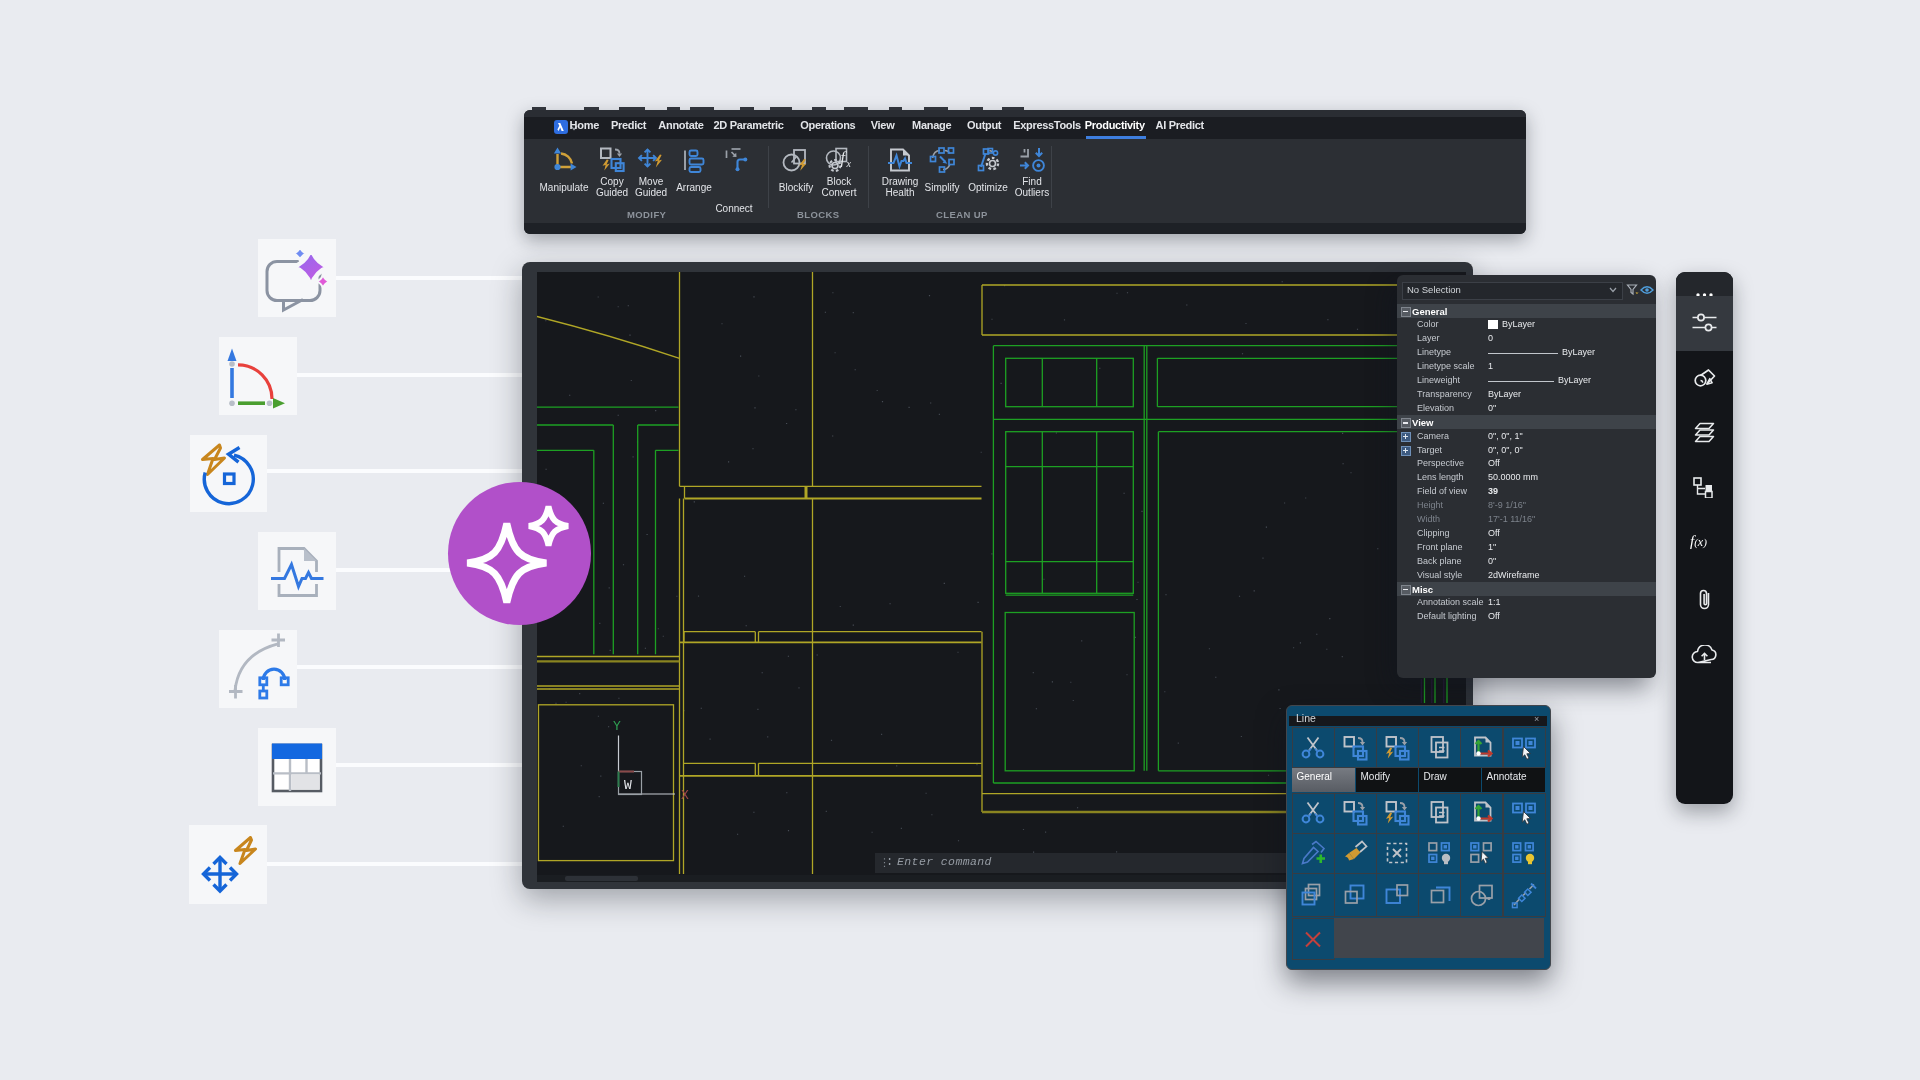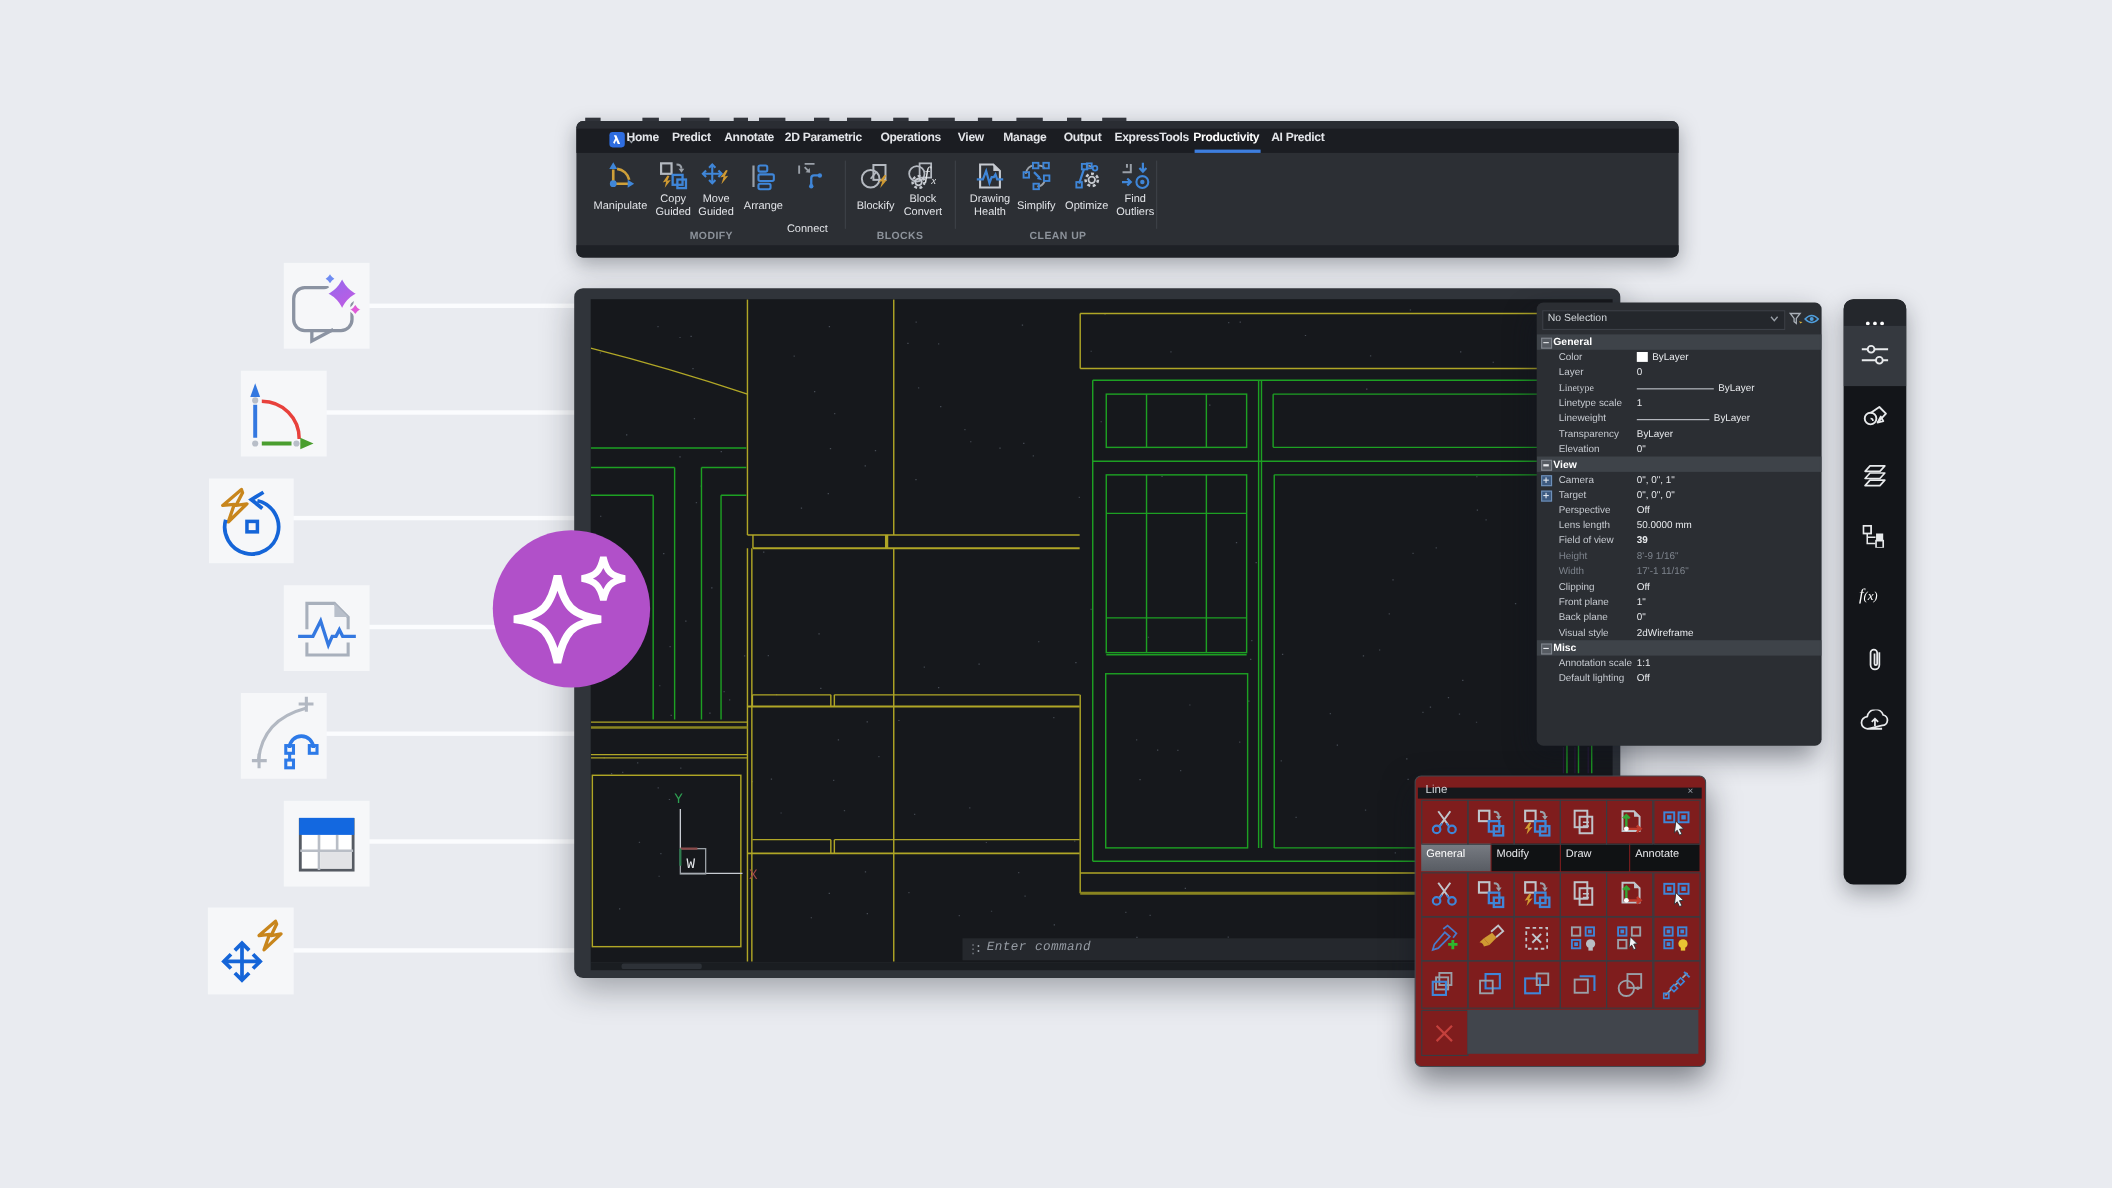--- a/index.html
+++ b/index.html
@@ -377,21 +377,21 @@
   <div class="abs" style="left:0;top:29.0px;width:259px;height:13.9px;background:#3e4349;"></div>
   <div class="abs" style="left:3.5px;top:32.0px;width:8px;height:8px;background:#565b62;border:1px solid #80868e;">
       <div style="position:absolute;left:1.5px;top:3px;width:5px;height:1.4px;background:#e8eaee;"></div>
     </div>
   <div class="abs" style="left:15px;top:30.5px;font-size:9.5px;font-weight:bold;color:#fff;">General</div>
   <div class="abs" style="left:20px;top:44.4px;font-size:9px;color:#c6cad0;">Color</div>
   <div class="abs" style="left:91px;top:44.9px;width:10px;height:9px;background:#fff;"></div>
   <div class="abs" style="left:105px;top:44.4px;font-size:9px;color:#e8eaed;">ByLayer</div>
   <div class="abs" style="left:20px;top:58.3px;font-size:9px;color:#c6cad0;">Layer</div>
   <div class="abs" style="left:91px;top:58.3px;font-size:9px;color:#e8eaed;">0</div>
-  <div class="abs" style="left:20px;top:72.2px;font-size:9px;color:#c6cad0;font-family:Liberation Serif, serif;">Linetype</div>
+  <div class="abs" style="left:20px;top:72.2px;font-size:9px;color:#c6cad0;">Linetype</div>
   <div class="abs" style="left:91px;top:77.7px;width:70px;height:1px;background:#c2c6cc;"></div>
   <div class="abs" style="left:165px;top:72.2px;font-size:9px;color:#e8eaed;">ByLayer</div>
   <div class="abs" style="left:20px;top:86.1px;font-size:9px;color:#c6cad0;">Linetype scale</div>
   <div class="abs" style="left:91px;top:86.1px;font-size:9px;color:#e8eaed;">1</div>
   <div class="abs" style="left:20px;top:100.0px;font-size:9px;color:#c6cad0;">Lineweight</div>
   <div class="abs" style="left:91px;top:105.5px;width:66px;height:1px;background:#c2c6cc;"></div>
   <div class="abs" style="left:161px;top:100.0px;font-size:9px;color:#e8eaed;">ByLayer</div>
   <div class="abs" style="left:20px;top:113.9px;font-size:9px;color:#c6cad0;">Transparency</div>
   <div class="abs" style="left:91px;top:113.9px;font-size:9px;color:#e8eaed;">ByLayer</div>
   <div class="abs" style="left:20px;top:127.8px;font-size:9px;color:#c6cad0;">Elevation</div>
@@ -435,21 +435,21 @@
   <div class="abs" style="left:3.5px;top:310.0px;width:8px;height:8px;background:#565b62;border:1px solid #80868e;">
       <div style="position:absolute;left:1.5px;top:3px;width:5px;height:1.4px;background:#e8eaee;"></div>
     </div>
   <div class="abs" style="left:15px;top:308.5px;font-size:9.5px;font-weight:bold;color:#fff;">Misc</div>
   <div class="abs" style="left:20px;top:322.4px;font-size:9px;color:#c6cad0;">Annotation scale</div>
   <div class="abs" style="left:91px;top:322.4px;font-size:9px;color:#e8eaed;">1:1</div>
   <div class="abs" style="left:20px;top:336.3px;font-size:9px;color:#c6cad0;">Default lighting</div>
   <div class="abs" style="left:91px;top:336.3px;font-size:9px;color:#e8eaed;">Off</div>
 </div>
 
-<div id="linebox" class="abs" style="left:1286px;top:705px;width:265px;height:265px;background:#7f1d1d;border:1px solid #43474d;border-radius:6px;box-sizing:border-box;z-index:5;box-shadow:0 12px 28px rgba(15,20,30,.5);">
+<div id="linebox" class="abs" style="left:1286px;top:705px;width:265px;height:265px;background:#0c4a6e;border:1px solid #43474d;border-radius:6px;box-sizing:border-box;z-index:5;box-shadow:0 12px 28px rgba(15,20,30,.5);">
   <div class="abs" style="left:2px;top:10px;width:258px;height:10px;background:#16181c;"></div>
   <div class="abs" style="left:9px;top:6px;font-size:10.5px;color:#d3d7db;">Line</div>
   <div class="abs" style="left:247px;top:8px;font-size:9px;color:#9aa0a8;">×</div>
   <div class="abs" style="left:4.5px;top:61px;width:63px;height:25px;background:linear-gradient(#787c83,#585c63);color:#fff;font-size:10px;">
       <span style="position:absolute;left:5px;top:4px;">General</span>
     </div>
 <div class="abs" style="left:68.5px;top:61px;width:62px;height:25px;background:#101214;color:#e8eaed;font-size:10px;">
       <span style="position:absolute;left:5px;top:4px;">Modify</span>
     </div>
 <div class="abs" style="left:131.5px;top:61px;width:62px;height:25px;background:#101214;color:#e8eaed;font-size:10px;">

